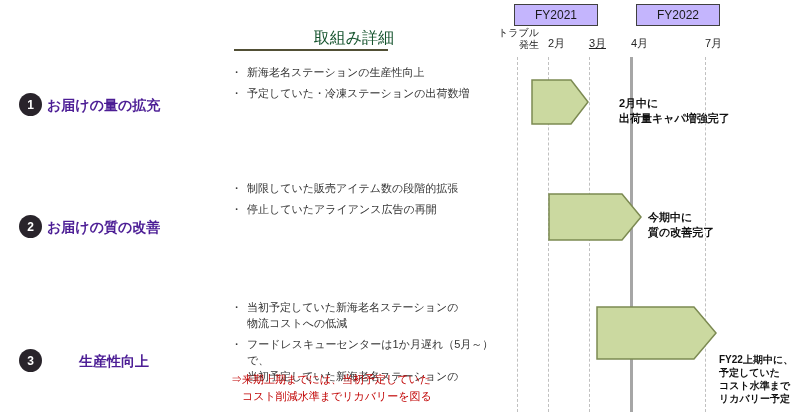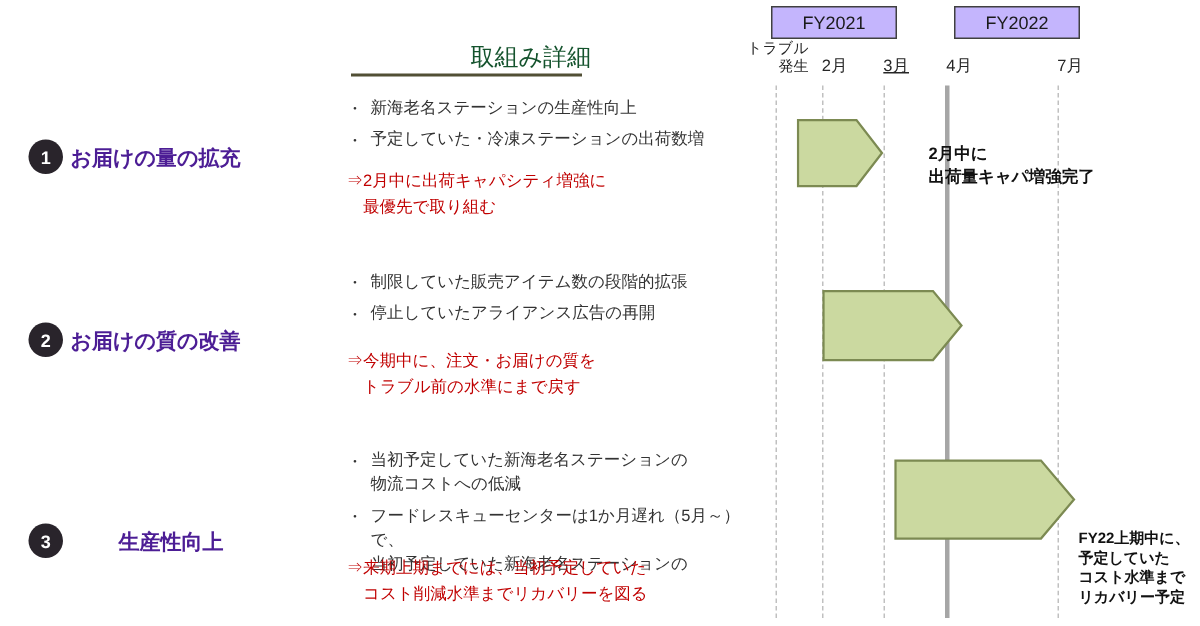--- a/index.html
+++ b/index.html
@@ -158,45 +158,43 @@
   <div class="bullets bl-1">
     <div class="bullet">
       <span class="marker">・</span>
       <span class="btext">新海老名ステーションの生産性向上</span>
     </div>
     <div class="bullet">
       <span class="marker">・</span>
       <span class="btext">予定していた・冷凍ステーションの出荷数増</span>
     </div>
   </div>
-  <div class="highlight hl-1">⇒2月中に出荷キャパシティ増強に
-　最優先で取り組む</div>
   <svg class="milestone-arrow ar-1" width="59" height="47">
     <polygon points="1,1 40,1 57,23 40,45 1,45"></polygon>
   </svg>
   <div class="milestone-label ml-1">2月中に
 出荷量キャパ増強完了</div>
 
   <div class="badge badge-2">2</div>
   <div class="row-title title-2">お届けの質の改善</div>
   <div class="bullets bl-2">
     <div class="bullet">
       <span class="marker">・</span>
       <span class="btext">制限していた販売アイテム数の段階的拡張</span>
     </div>
     <div class="bullet">
       <span class="marker">・</span>
       <span class="btext">停止していたアライアンス広告の再開</span>
     </div>
   </div>
-  <div class="highlight hl-2">⇒今期中に、注文・お届けの質を
-　トラブル前の水準にまで戻す</div>
   <svg class="milestone-arrow ar-2" width="95" height="49">
     <polygon points="1,1 74,1 93,24 74,47 1,47"></polygon>
   </svg>
+  <div class="milestone-label ml-2">今期中に
+質の改善完了</div>
 
   <div class="badge badge-3">3</div>
   <div class="row-title title-3">生産性向上</div>
   <div class="bullets bl-3">
     <div class="bullet">
       <span class="marker">・</span>
       <span class="btext">当初予定していた新海老名ステーションの
 物流コストへの低減</span>
     </div>
     <div class="bullet">

